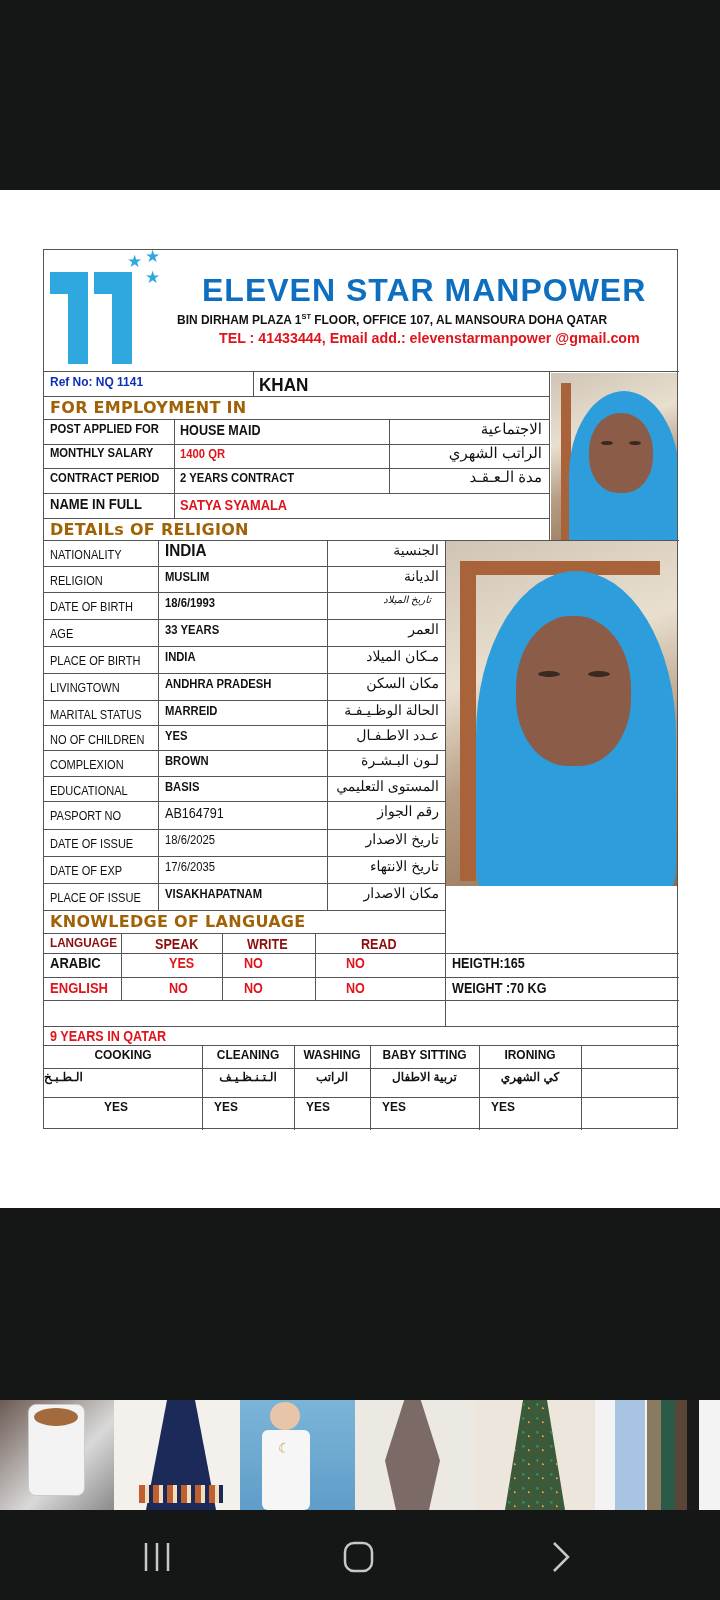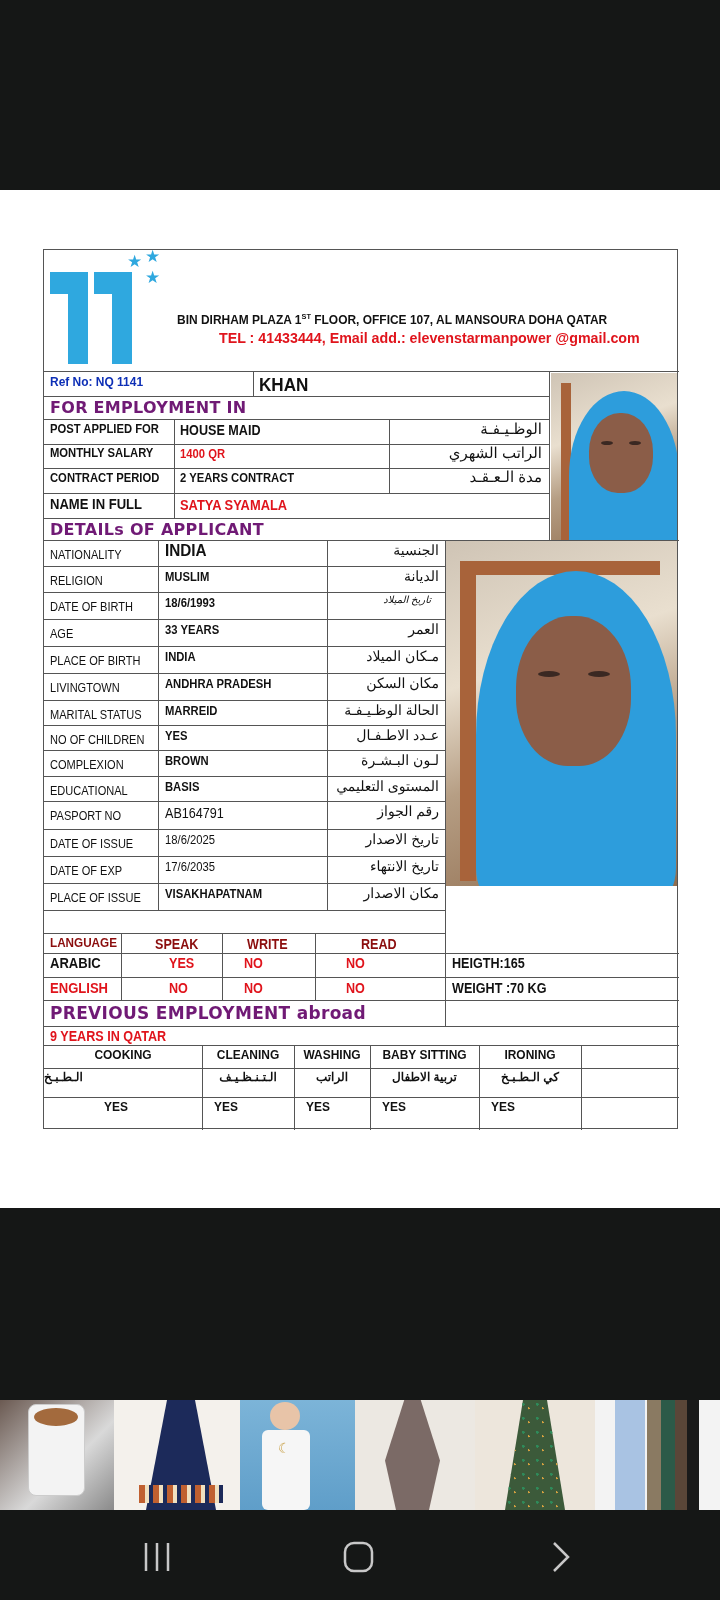--- a/index.html
+++ b/index.html
@@ -15,21 +15,21 @@
   .addr{position:absolute;left:133px;top:62px;font-size:13px;font-weight:bold;color:#111;white-space:nowrap;transform:scaleX(0.92);transform-origin:left;}
   .addr sup{font-size:8px;}
   .tel{position:absolute;left:175px;top:79px;font-size:15px;font-weight:bold;color:#e0141c;white-space:nowrap;transform:scaleX(0.95);transform-origin:left;}
   .t{position:absolute;white-space:nowrap;color:#111;}
   .lbl{font-size:12.5px;font-weight:bold;transform:scaleX(0.9);transform-origin:left;}
   .lbl2{font-size:12px;transform:scaleX(0.92);transform-origin:left;}
   .val{font-size:13px;font-weight:bold;}
   .red{color:#e0141c;}
   .darkred{color:#8b0d0d;}
   .blue{color:#0d2fb6;}
-  .heading{font-family:"DejaVu Sans",sans-serif;font-weight:bold;font-size:16px;color:#701a75;letter-spacing:0.3px;}
+  .heading{font-family:"DejaVu Sans",sans-serif;font-weight:bold;font-size:16px;color:#a16207;letter-spacing:0.3px;}
   .ar{font-size:15px;direction:rtl;text-align:right;}
   .photo{position:absolute;overflow:hidden;}
   .photo .bg{position:absolute;inset:0;background:linear-gradient(160deg,#cfc4b5 0%,#e9dfcf 35%,#b69e84 60%,#8f6c4e 100%);}
   .photo .frame{position:absolute;background:#a8633a;}
   .photo .scarf{position:absolute;background:#2d9ddc;border-radius:50% 50% 10% 10%;}
   .photo .face{position:absolute;background:#8b5d48;border-radius:48% 48% 45% 45%;}
   .photo .eye{position:absolute;background:#3a2822;border-radius:50%;height:4px;}
   .ads{position:absolute;left:0;top:1400px;width:720px;height:110px;display:flex;}
   .ad{height:110px;position:relative;overflow:hidden;}
   .nav{position:absolute;left:0;top:1510px;width:720px;height:90px;}
@@ -44,53 +44,54 @@
 
   <div class="logo11">
     <div class="bar" style="left:0;top:0;width:36px;height:22px;"></div>
     <div class="bar" style="left:18px;top:0;width:20px;height:92px;"></div>
     <div class="bar" style="left:44px;top:0;width:36px;height:22px;"></div>
     <div class="bar" style="left:62px;top:0;width:20px;height:92px;"></div>
   </div>
   <span class="star" style="left:83px;top:3px;">★</span>
   <span class="star" style="left:101px;top:-2px;">★</span>
   <span class="star" style="left:101px;top:19px;">★</span>
+  <div class="company">ELEVEN STAR MANPOWER</div>
   <div class="addr"><span>BIN DIRHAM PLAZA 1</span><sup>ST</sup><span> FLOOR, OFFICE 107, AL MANSOURA DOHA QATAR</span></div>
   <div class="tel">TEL : 41433444, Email add.: elevenstarmanpower @gmail.com</div>
 
   <div class="hline" style="left:0;top:121px;width:635px;"></div>
 
   <div class="t val blue" style="left:6px;top:124px;font-size:13px;transform:scaleX(0.92);transform-origin:left;">Ref No: NQ 1141</div>
   <div class="vline" style="left:209px;top:121px;height:25px;"></div>
   <div class="t" style="left:215px;top:124px;font-size:19px;font-weight:bold;transform:scaleX(0.9);transform-origin:left;">KHAN</div>
   <div class="hline" style="left:0;top:146px;width:505px;"></div>
 
   <div class="t heading" style="left:6px;top:148px;">FOR EMPLOYMENT IN</div>
   <div class="hline" style="left:0;top:169px;width:505px;"></div>
 
   <div class="t lbl" style="left:6px;top:172px;">POST APPLIED FOR</div>
   <div class="t val" style="left:136px;top:172px;font-size:14px;transform:scaleX(0.9);transform-origin:left;">HOUSE MAID</div>
-  <div class="t ar" style="right:135px;top:170px;">الوظـيـفـة</div>
+  <div class="t ar" style="right:135px;top:170px;">الاجتماعية</div>
   <div class="hline" style="left:0;top:194px;width:505px;"></div>
   <div class="t lbl" style="left:6px;top:196px;">MONTHLY SALARY</div>
   <div class="t val red" style="left:136px;top:197px;font-size:12.5px;transform:scaleX(0.9);transform-origin:left;">1400 QR</div>
   <div class="t ar" style="right:135px;top:194px;">الراتب الشهري</div>
   <div class="hline" style="left:0;top:218px;width:505px;"></div>
   <div class="t lbl" style="left:6px;top:221px;">CONTRACT PERIOD</div>
   <div class="t val" style="left:136px;top:221px;font-size:12.5px;transform:scaleX(0.9);transform-origin:left;">2 YEARS CONTRACT</div>
   <div class="t ar" style="right:135px;top:218px;">مدة الـعـقـد</div>
   <div class="hline" style="left:0;top:243px;width:505px;"></div>
   <div class="vline" style="left:130px;top:169px;height:99px;"></div>
   <div class="vline" style="left:345px;top:169px;height:74px;"></div>
 
   <div class="t" style="left:6px;top:246px;font-size:14.5px;font-weight:bold;transform:scaleX(0.9);transform-origin:left;">NAME IN FULL</div>
   <div class="t val red" style="left:136px;top:247px;font-size:14px;transform:scaleX(0.92);transform-origin:left;">SATYA SYAMALA</div>
   <div class="hline" style="left:0;top:268px;width:505px;"></div>
 
-  <div class="t heading" style="left:6px;top:270px;">DETAILs  OF  APPLICANT</div>
+  <div class="t heading" style="left:6px;top:270px;">DETAILs  OF  RELIGION</div>
   <div class="hline" style="left:0;top:290px;width:635px;"></div>
 
   <div class="vline" style="left:505px;top:121px;height:169px;"></div>
   <div class="photo" style="left:507px;top:123px;width:126px;height:167px;">
     <div class="bg"></div>
     <div class="frame" style="left:10px;top:10px;width:10px;height:160px;"></div>
     <div class="scarf" style="left:18px;top:18px;width:110px;height:170px;"></div>
     <div class="face" style="left:38px;top:40px;width:64px;height:80px;"></div>
     <div class="eye" style="left:50px;top:68px;width:12px;"></div>
     <div class="eye" style="left:78px;top:68px;width:12px;"></div>
@@ -161,20 +162,21 @@
     <div class="bg"></div>
     <div class="frame" style="left:14px;top:20px;width:16px;height:320px;"></div>
     <div class="frame" style="left:14px;top:20px;width:200px;height:14px;"></div>
     <div class="scarf" style="left:30px;top:30px;width:200px;height:330px;"></div>
     <div class="face" style="left:70px;top:75px;width:115px;height:150px;"></div>
     <div class="eye" style="left:92px;top:130px;width:22px;height:6px;"></div>
     <div class="eye" style="left:142px;top:130px;width:22px;height:6px;"></div>
   </div>
 
   <div class="hline" style="left:0;top:660px;width:402px;"></div>
+  <div class="t heading" style="left:6px;top:662px;">KNOWLEDGE OF LANGUAGE</div>
   <div class="hline" style="left:0;top:683px;width:402px;"></div>
   <div class="t val darkred" style="left:6px;top:685px;font-size:13px;transform:scaleX(0.9);transform-origin:left;">LANGUAGE</div>
   <div class="t val darkred" style="left:111px;top:686px;font-size:14px;transform:scaleX(0.9);transform-origin:left;">SPEAK</div>
   <div class="t val darkred" style="left:203px;top:686px;font-size:14px;transform:scaleX(0.9);transform-origin:left;">WRITE</div>
   <div class="t val darkred" style="left:317px;top:686px;font-size:14px;transform:scaleX(0.9);transform-origin:left;">READ</div>
   <div class="hline" style="left:0;top:703px;width:635px;"></div>
   <div class="t val" style="left:6px;top:705px;font-size:14.5px;transform:scaleX(0.9);transform-origin:left;">ARABIC</div>
   <div class="t val red" style="left:125px;top:705px;font-size:14px;transform:scaleX(0.9);transform-origin:left;">YES</div>
   <div class="t val red" style="left:200px;top:705px;font-size:14px;transform:scaleX(0.9);transform-origin:left;">NO</div>
   <div class="t val red" style="left:302px;top:705px;font-size:14px;transform:scaleX(0.9);transform-origin:left;">NO</div>
@@ -183,41 +185,40 @@
   <div class="t val red" style="left:6px;top:730px;font-size:14.5px;transform:scaleX(0.9);transform-origin:left;">ENGLISH</div>
   <div class="t val red" style="left:125px;top:730px;font-size:14px;transform:scaleX(0.9);transform-origin:left;">NO</div>
   <div class="t val red" style="left:200px;top:730px;font-size:14px;transform:scaleX(0.9);transform-origin:left;">NO</div>
   <div class="t val red" style="left:302px;top:730px;font-size:14px;transform:scaleX(0.9);transform-origin:left;">NO</div>
   <div class="t val" style="left:408px;top:730px;font-size:14px;transform:scaleX(0.9);transform-origin:left;"> WEIGHT :70 KG</div>
   <div class="hline" style="left:0;top:750px;width:635px;"></div>
   <div class="vline" style="left:77px;top:683px;height:67px;"></div>
   <div class="vline" style="left:178px;top:683px;height:67px;"></div>
   <div class="vline" style="left:271px;top:683px;height:67px;"></div>
 
-  <div class="t heading" style="left:6px;top:753px;font-size:17px;">PREVIOUS EMPLOYMENT abroad</div>
   <div class="vline" style="left:401px;top:750px;height:26px;"></div>
   <div class="hline" style="left:0;top:776px;width:635px;"></div>
   <div class="t val red" style="left:6px;top:778px;font-size:14px;transform:scaleX(0.9);transform-origin:left;">9 YEARS IN QATAR</div>
   <div class="hline" style="left:0;top:795px;width:635px;"></div>
 
   <div id="skills-grid">
       <div class="t" style="left:0px;top:797px;width:158px;text-align:center;font-size:13px;font-weight:bold;transform:scaleX(0.92);">COOKING</div>
       <div class="t" style="left:0px;top:820px;width:158px;text-align:left;font-size:12px;font-weight:bold;">الـطـبـخ</div>
       <div class="t" style="left:60px;top:849px;font-size:13px;font-weight:bold;transform:scaleX(0.92);transform-origin:left;">YES</div>
       <div class="t" style="left:158px;top:797px;width:92px;text-align:center;font-size:13px;font-weight:bold;transform:scaleX(0.92);">CLEANING</div>
       <div class="t" style="left:158px;top:820px;width:92px;text-align:center;font-size:12px;font-weight:bold;">الـتـنـظـيـف</div>
       <div class="t" style="left:170px;top:849px;font-size:13px;font-weight:bold;transform:scaleX(0.92);transform-origin:left;">YES</div>
       <div class="t" style="left:250px;top:797px;width:76px;text-align:center;font-size:13px;font-weight:bold;transform:scaleX(0.92);">WASHING</div>
       <div class="t" style="left:250px;top:820px;width:76px;text-align:center;font-size:12px;font-weight:bold;">الراتب</div>
       <div class="t" style="left:262px;top:849px;font-size:13px;font-weight:bold;transform:scaleX(0.92);transform-origin:left;">YES</div>
       <div class="t" style="left:326px;top:797px;width:109px;text-align:center;font-size:13px;font-weight:bold;transform:scaleX(0.92);">BABY SITTING</div>
       <div class="t" style="left:326px;top:820px;width:109px;text-align:center;font-size:12px;font-weight:bold;">تربية الاطفال</div>
       <div class="t" style="left:338px;top:849px;font-size:13px;font-weight:bold;transform:scaleX(0.92);transform-origin:left;">YES</div>
       <div class="t" style="left:435px;top:797px;width:102px;text-align:center;font-size:13px;font-weight:bold;transform:scaleX(0.92);">IRONING</div>
-      <div class="t" style="left:435px;top:820px;width:102px;text-align:center;font-size:12px;font-weight:bold;">كي الـطـبـخ</div>
+      <div class="t" style="left:435px;top:820px;width:102px;text-align:center;font-size:12px;font-weight:bold;">كي الشهري</div>
       <div class="t" style="left:447px;top:849px;font-size:13px;font-weight:bold;transform:scaleX(0.92);transform-origin:left;">YES</div>
       <div class="vline" style="left:158px;top:795px;height:85px;"></div>
       <div class="vline" style="left:250px;top:795px;height:85px;"></div>
       <div class="vline" style="left:326px;top:795px;height:85px;"></div>
       <div class="vline" style="left:435px;top:795px;height:85px;"></div>
       <div class="vline" style="left:537px;top:795px;height:85px;"></div>
     </div>
   <div class="hline" style="left:0;top:818px;width:635px;"></div>
   <div class="hline" style="left:0;top:847px;width:635px;"></div>
 </div>

